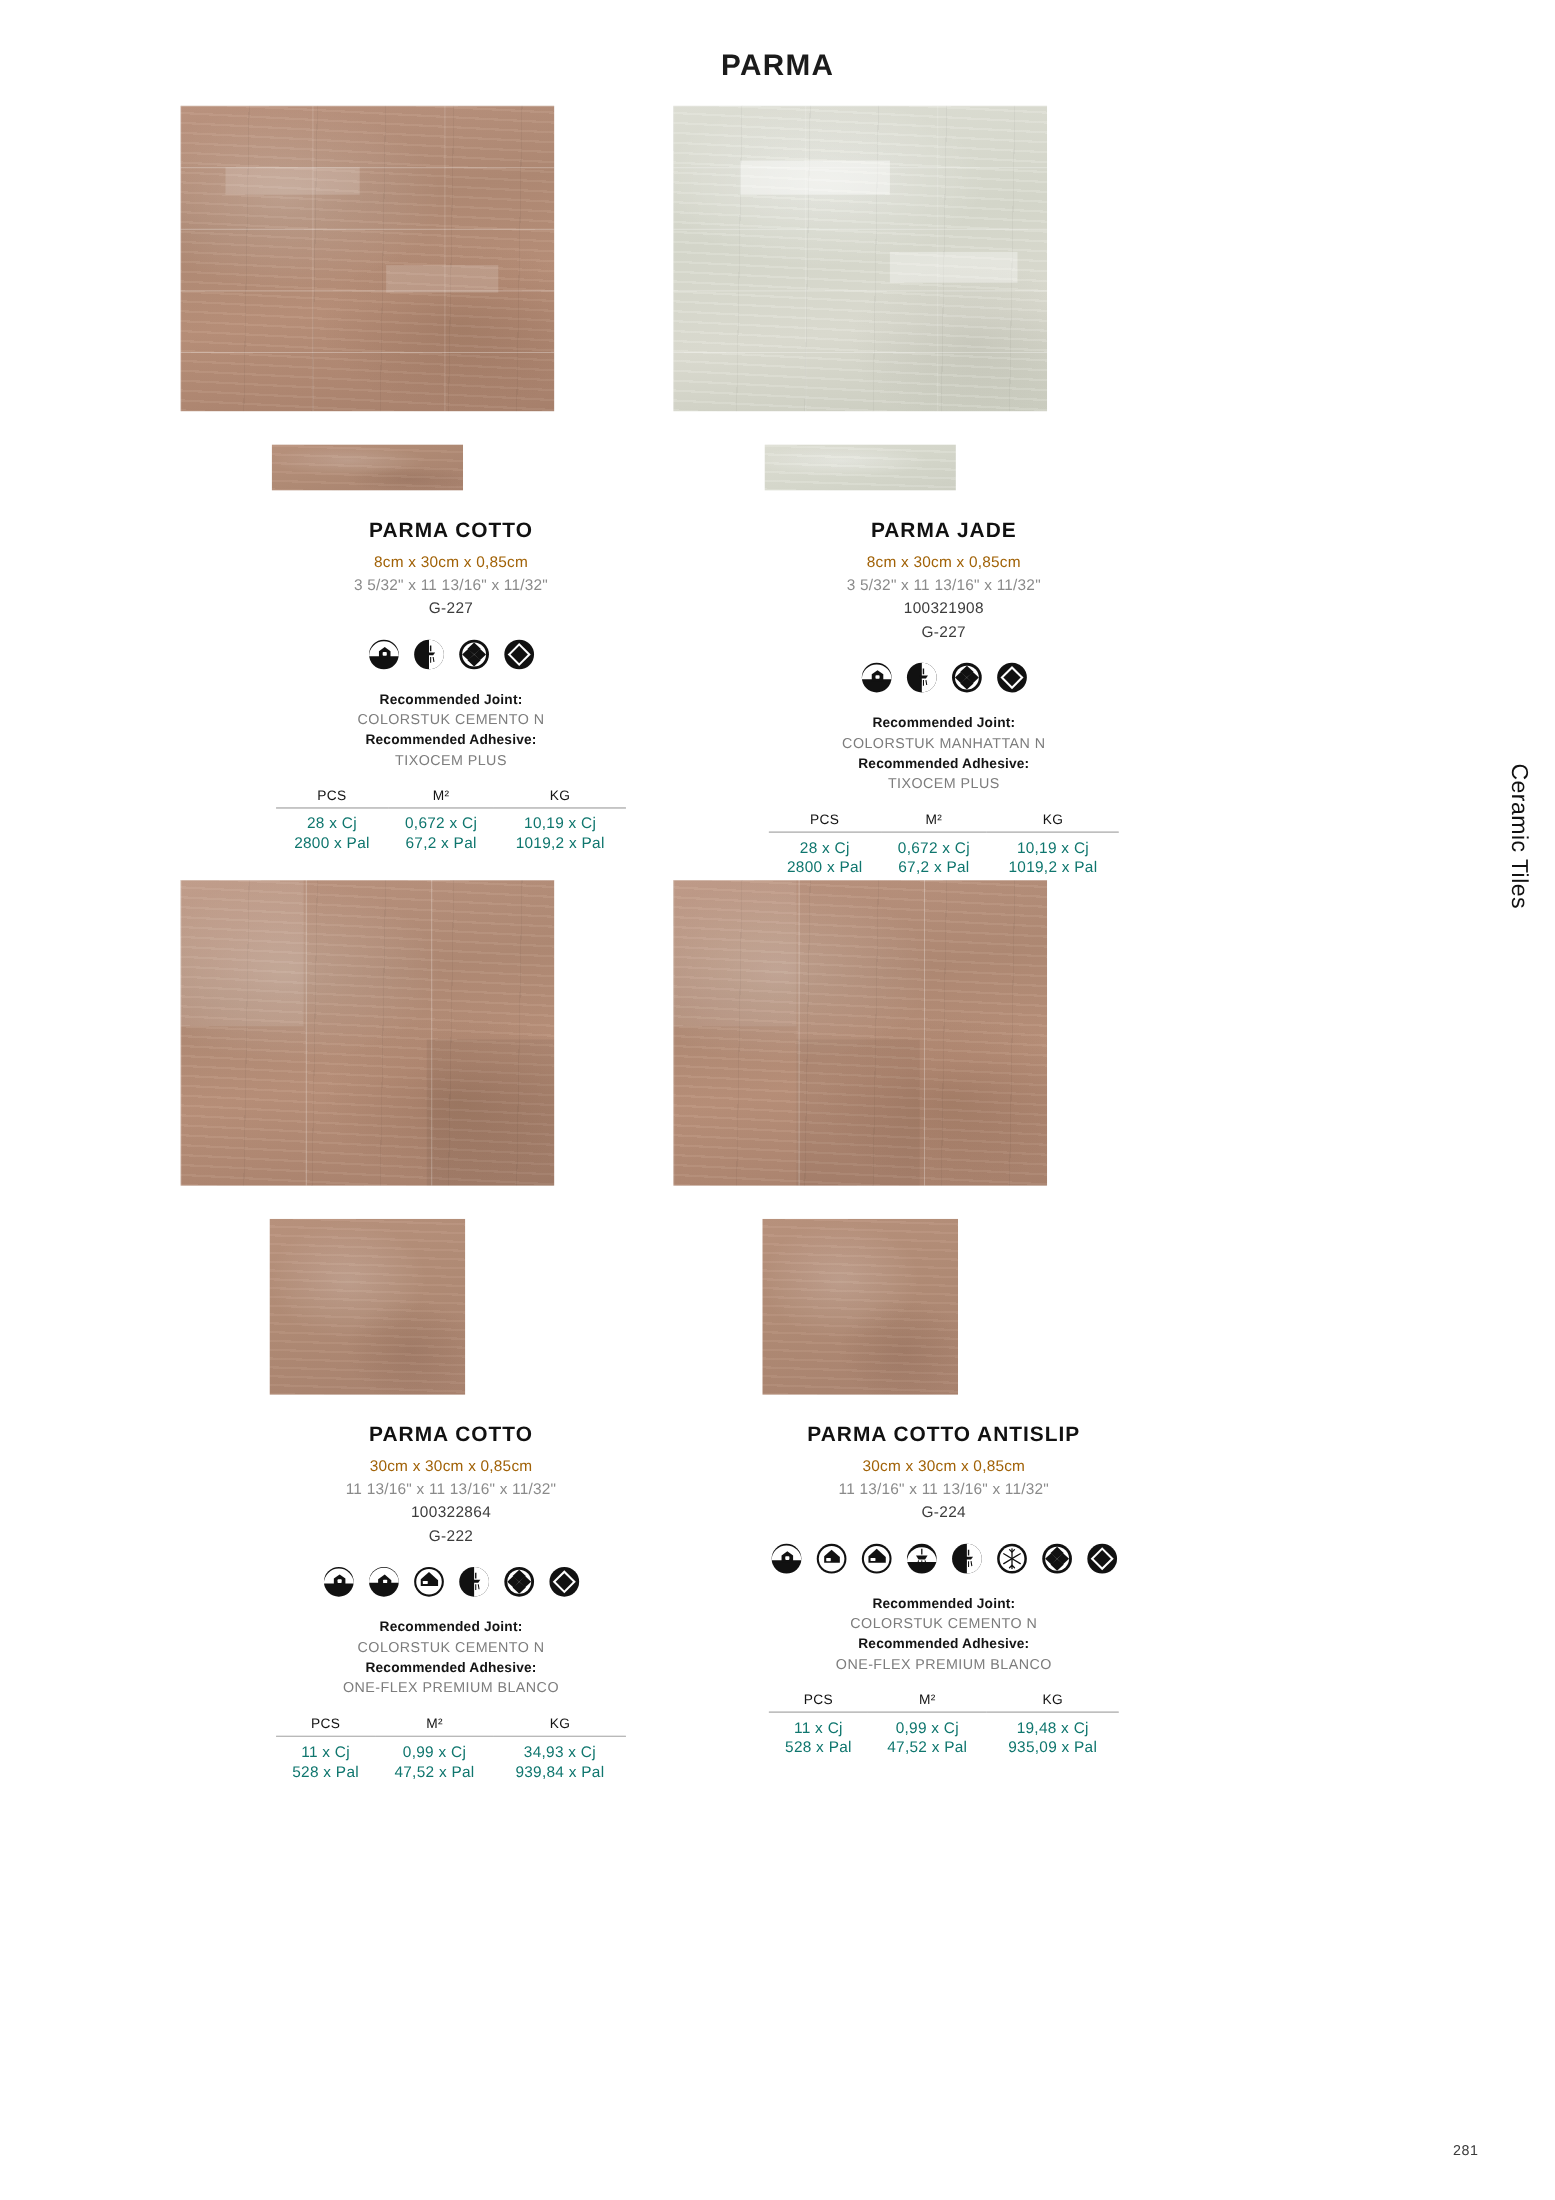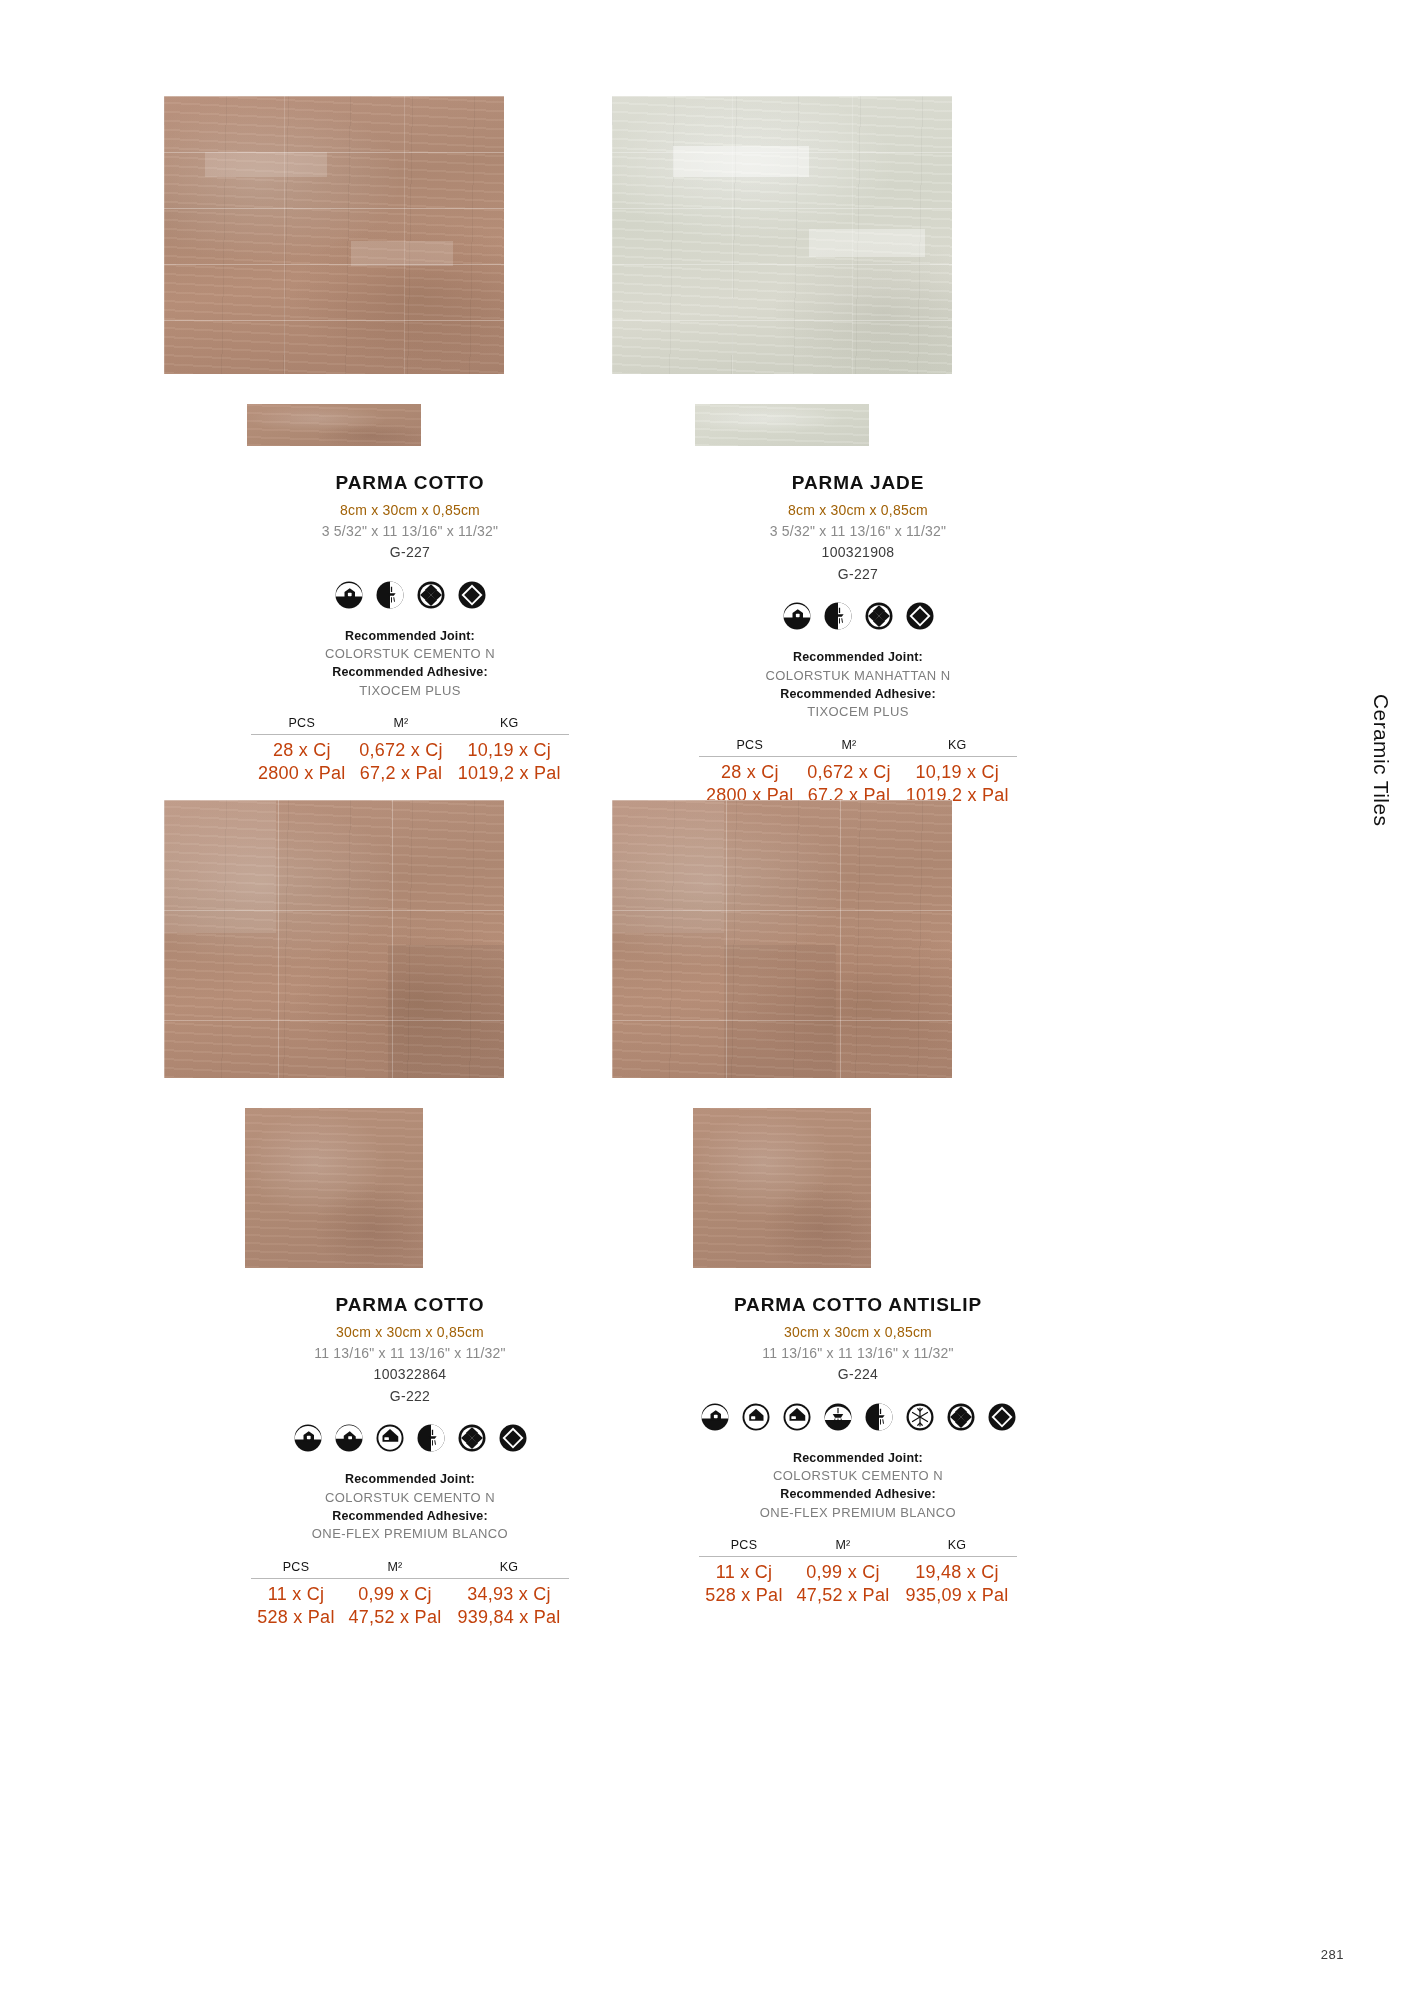--- a/index.html
+++ b/index.html
@@ -210,33 +210,34 @@
     font-size: 12.5px;
     font-weight: 400;
     color: #141414;
     padding-bottom: 4px;
     text-align: center;
     letter-spacing: 0.3px;
     margin-top: 30px;
   }
   .spec thead tr { border-bottom: 1px solid #b9b9b9; }
   .spec td {
-    font-size: 18px;
-    color: #c2410c;
+    font-size: 14px;
+    color: #0f766e;
     padding: 1px 0;
     letter-spacing: 0.25px;
     white-space: nowrap;
   }
   .spec tbody tr:first-child td { padding-top: 5px; }
 </style>
 </head>
 <body>
 
 <div class="page">
 
+  <div class="page-title">PARMA</div>
 
   <div class="side-tab">
     <span>Ceramic Tiles</span>
   </div>
 
   <div class="page-number">281</div>
 
   <div class="products">
 
     <div class="product prod-tl">

